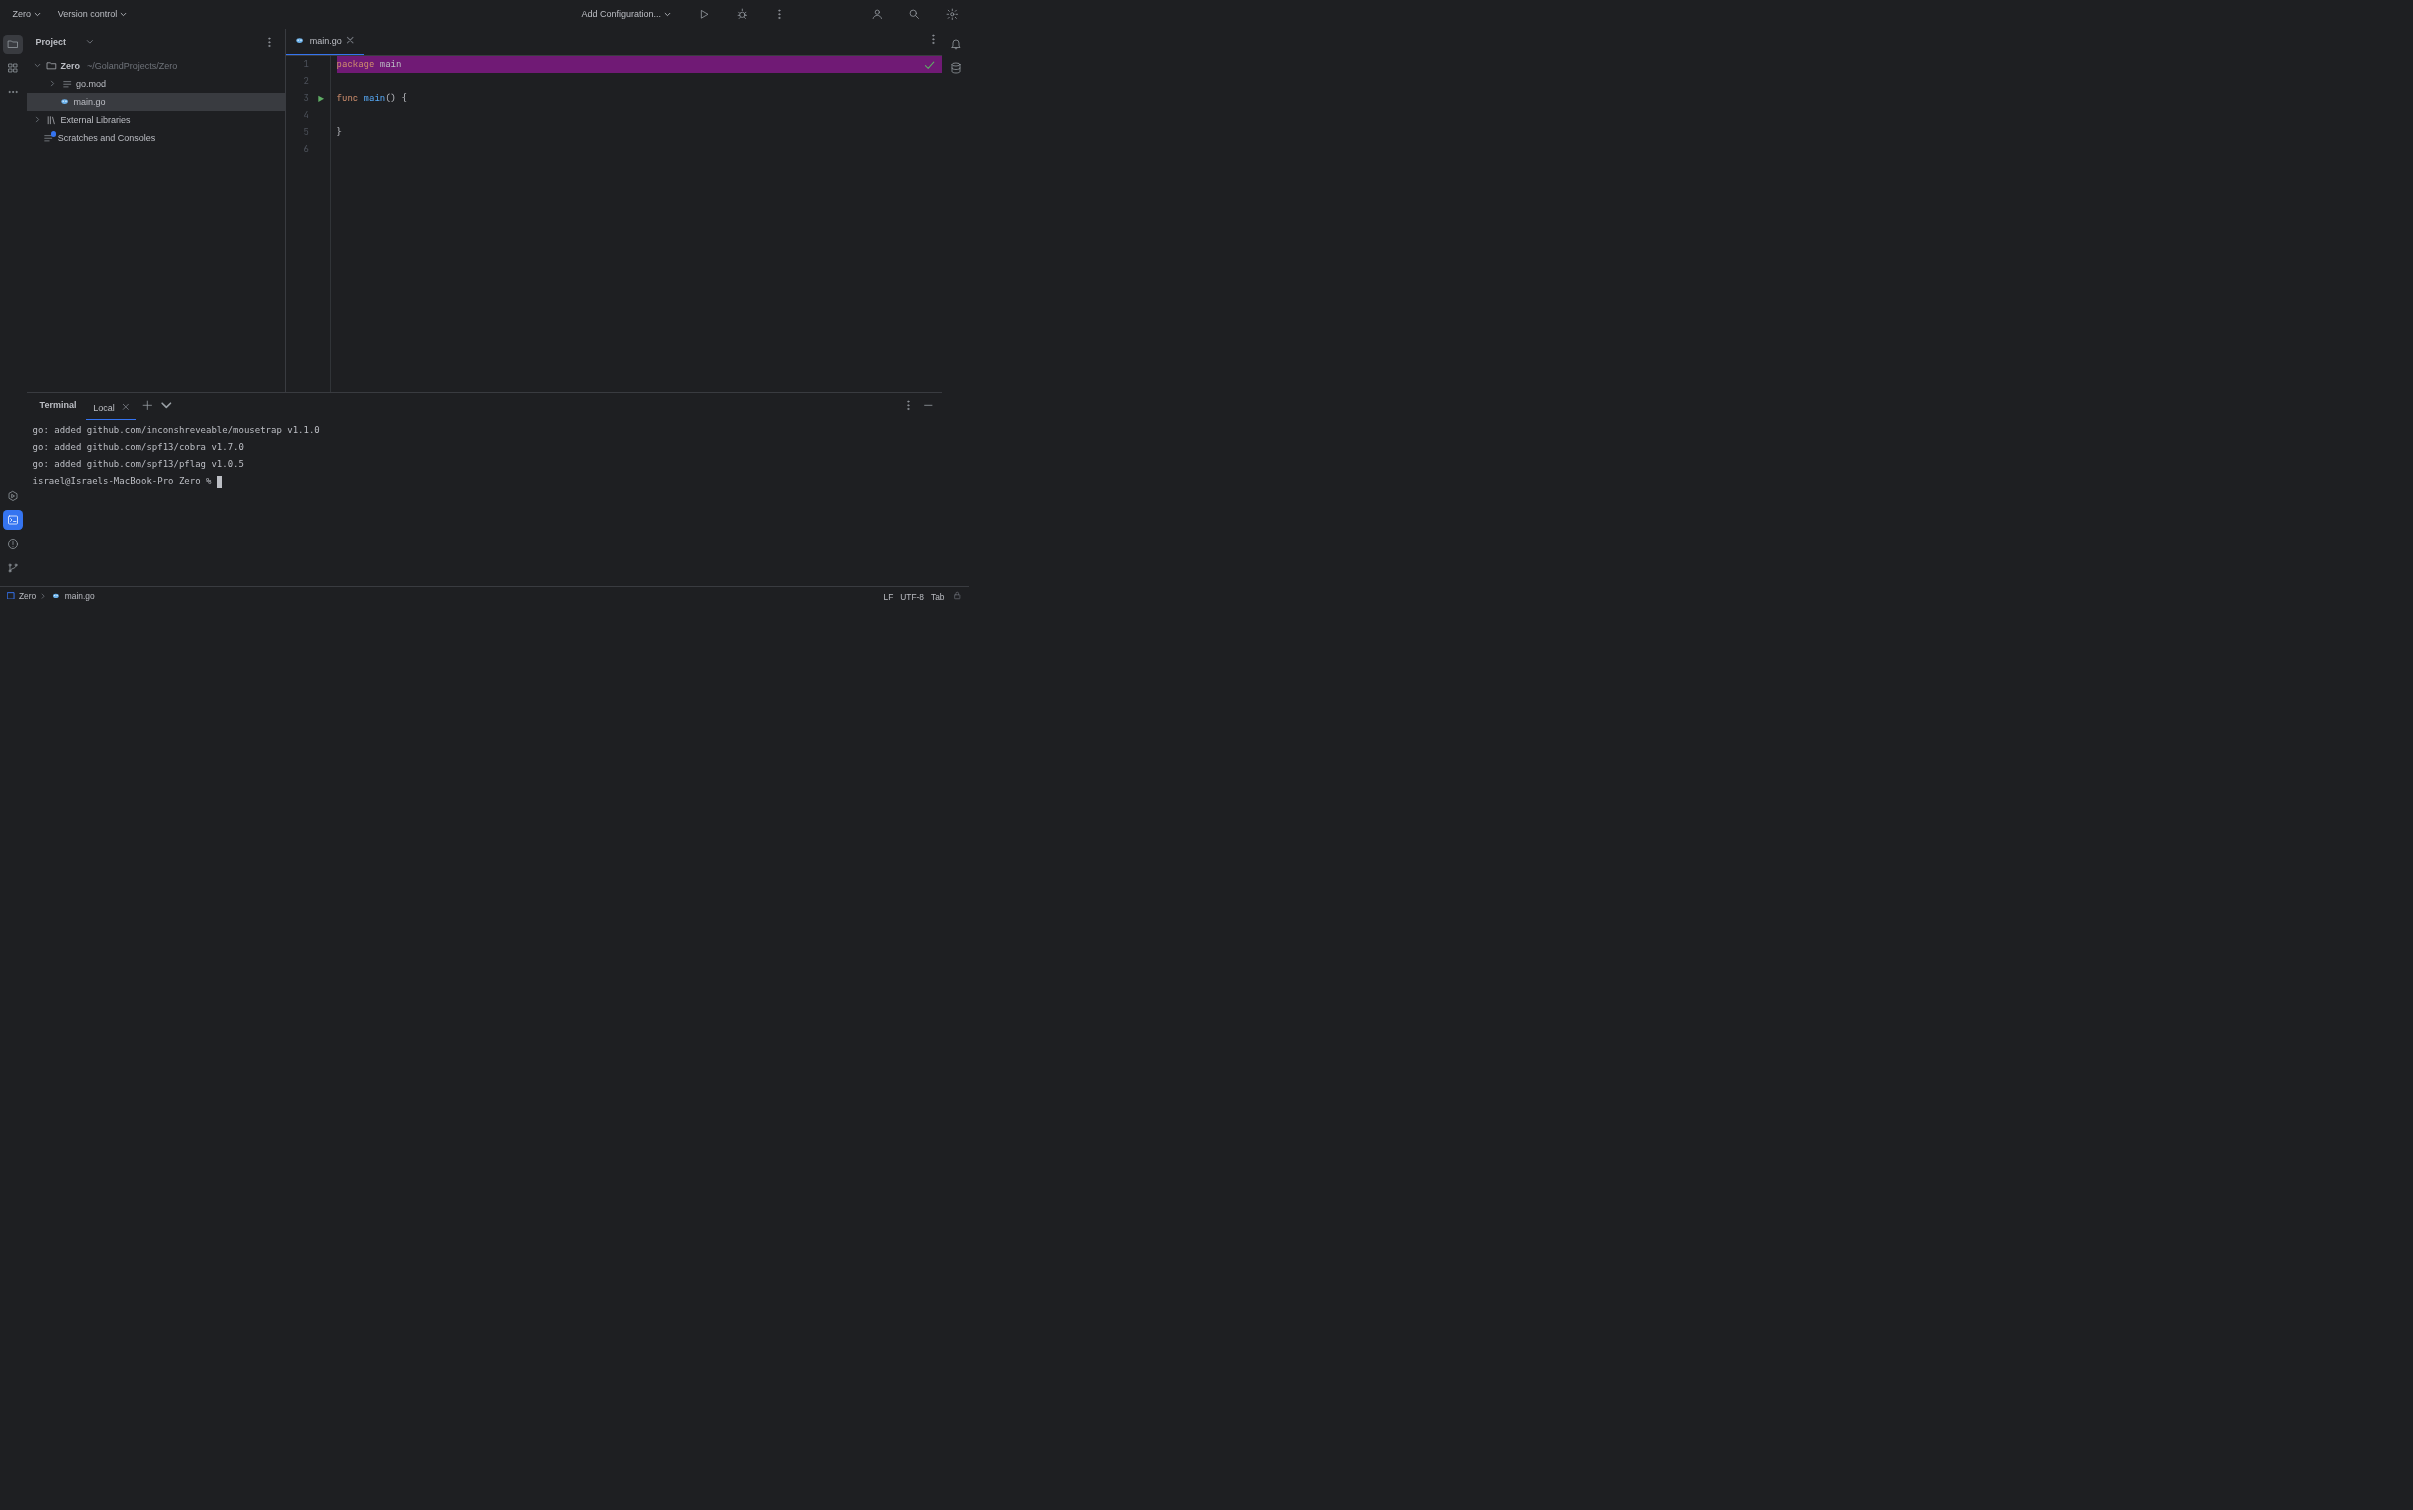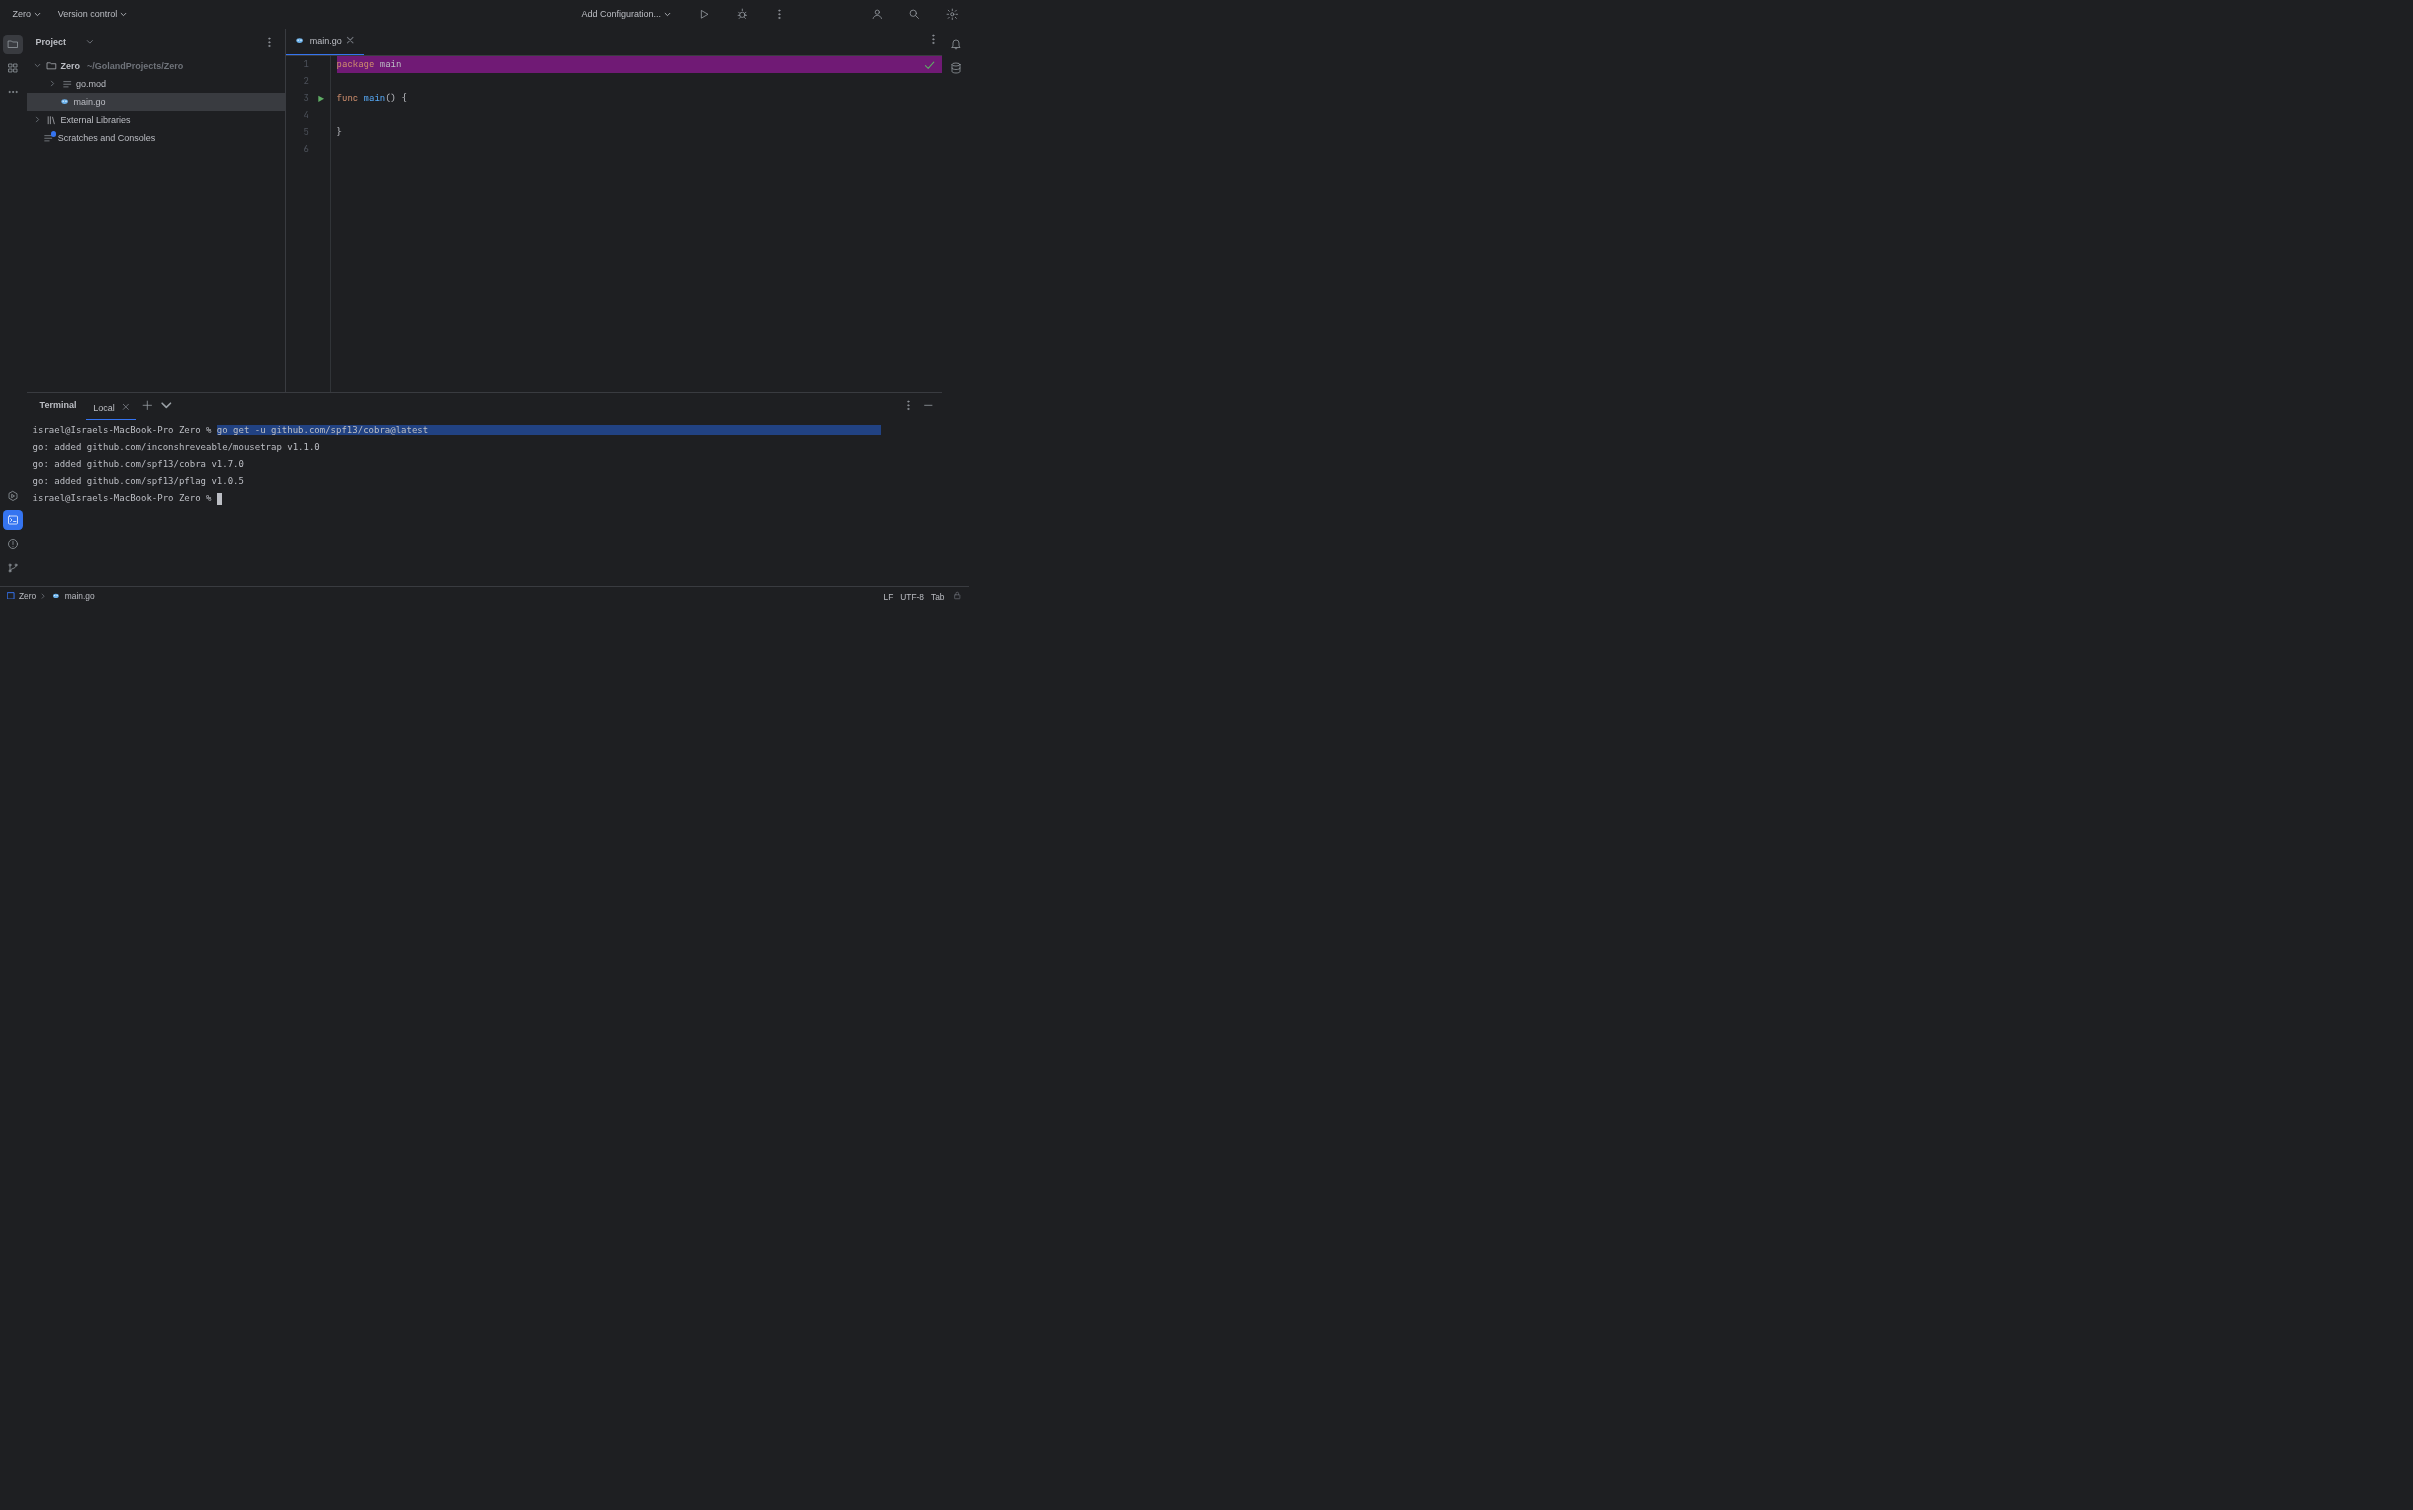--- a/index.html
+++ b/index.html
@@ -63,21 +63,21 @@
 }
 .project-header .sp { flex: 1; }
 .tree { flex: 1; overflow: auto; padding-top: 1.4px; }
 .tree-row {
   display: flex; align-items: center; height: 18px; gap: 2.8px; padding-left: 5.6px; cursor: pointer;
 }
 .tree-row.selected { background: #393b40; }
 .tree-row .arrow { width: 9.8px; display:flex; align-items:center; justify-content:center; color:#6f737a; }
 .tree-row .ico { width: 12.6px; display:flex; align-items:center; justify-content:center; }
 .tree-row .label { }
-.tree-row .path { color: #6f737a; margin-left: 4.2px; font-weight: bold; }
+.tree-row .path { color: #6f737a; margin-left: 4.2px; }
 
 .editor-area { flex: 1; display: flex; flex-direction: column; min-width: 0; }
 .tab-bar { height: 26.5px; display: flex; align-items: stretch; border-bottom: 0.7px solid #393b40; }
 .file-tab { display: flex; align-items: center; gap: 4.2px; padding: 0 8.4px; border-bottom: 1.4px solid #3574f0; }
 .file-tab .close { width:9.8px; height:9.8px; color:#6f737a; cursor:pointer; }
 .tab-bar .sp { flex: 1; }
 
 .code-area { flex: 1; display: flex; font-family: "JetBrains Mono", Menlo, Monaco, monospace; font-size: 9px; line-height: 17px; background:#1e1f22; position:relative; }
 .gutter { width: 45px; display:flex; flex-direction:column; align-items:flex-end; padding-right: 7px; color:#4b5059; border-right: 0.7px solid #313438; user-select:none; position:relative; }
 .gutter .ln { height:17px; display:flex; align-items:center; justify-content:flex-end; width:100%; padding-right: 14px; }
@@ -395,21 +395,20 @@
               <circle cx="12" cy="19" r="1.2"></circle>
             </svg>
           </div>
         <div class="icon-btn" style="width:17px">
             <svg viewBox="0 0 24 24">
               <path d="M5 12h14"></path>
             </svg>
           </div>
       </div>
       <div class="term-body">
-        <div class="term-line"><span>israel@Israels-MacBook-Pro Zero % </span><span class="term-cmd">go get -u github.com/spf13/cobra@latest</span><span class="term-cmd" style="padding-right:447px"> </span></div>
         <div class="term-line">go: added github.com/inconshreveable/mousetrap v1.1.0</div>
         <div class="term-line">go: added github.com/spf13/cobra v1.7.0</div>
         <div class="term-line">go: added github.com/spf13/pflag v1.0.5</div>
         <div class="term-line"><span>israel@Israels-MacBook-Pro Zero % </span><span class="cursor-block"></span></div>
       </div>
     </div>
   </div>
 
   <div class="right-gutter">
     <div class="gutter-btn">

